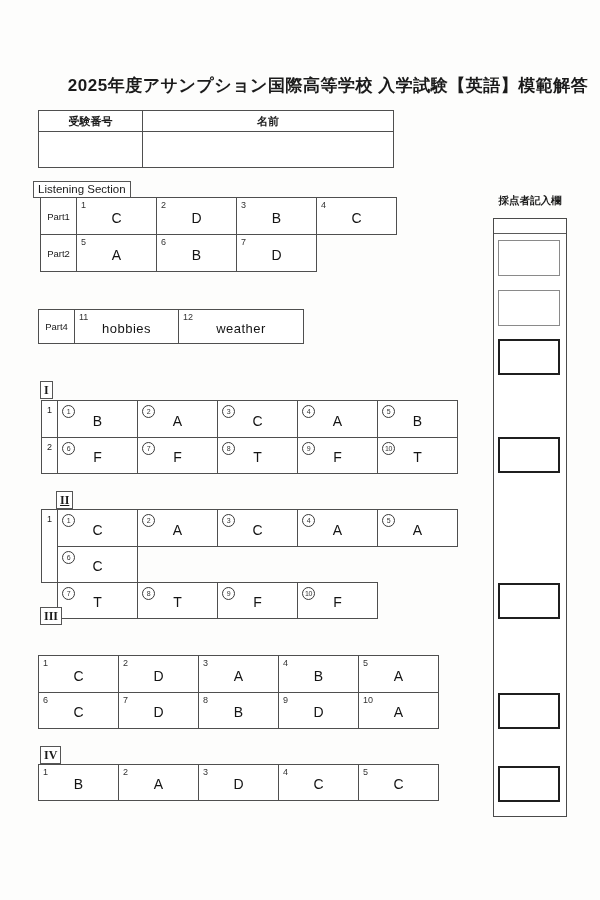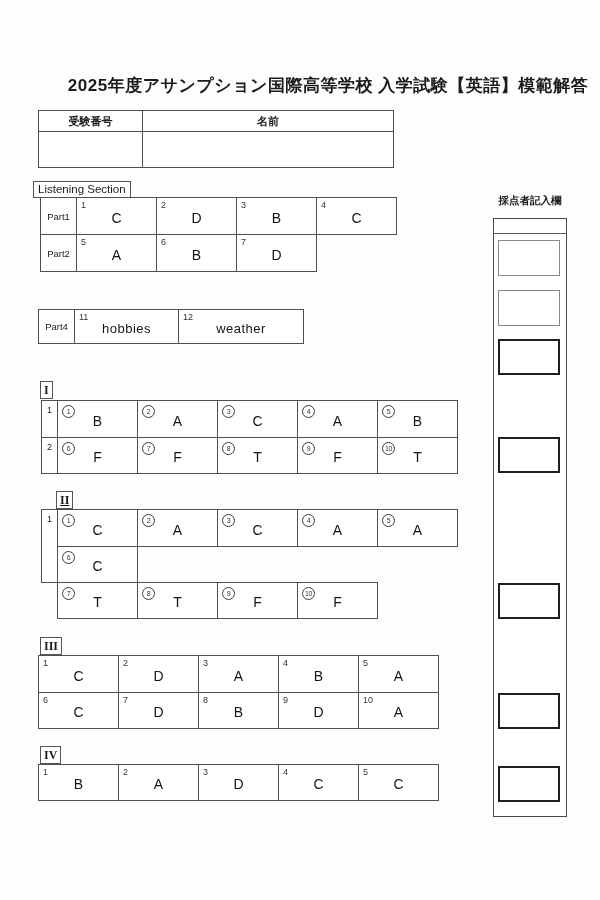--- a/index.html
+++ b/index.html
@@ -236,21 +236,21 @@
   <div class="cell w80">
       <span class="n circ">9</span>
       <span class="v">F</span>
     </div>
   <div class="cell w80">
       <span class="n circ">10</span>
       <span class="v">F</span>
     </div>
 </div>
 
-<div class="sec-label" style="left:40px; top:637px;">III</div>
+<div class="sec-label" style="left:40px; top:607px;">III</div>
 <div class="row" style="left:38px; top:655px; height:38px;">
   <div class="cell w80">
       <span class="n">1</span>
       <span class="v">C</span>
     </div>
   <div class="cell w80">
       <span class="n">2</span>
       <span class="v">D</span>
     </div>
   <div class="cell w80">

